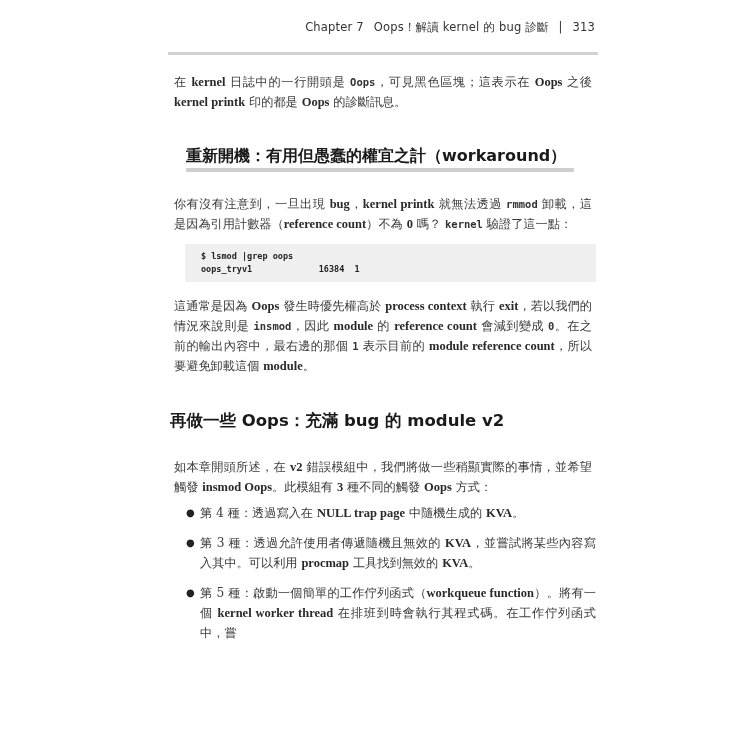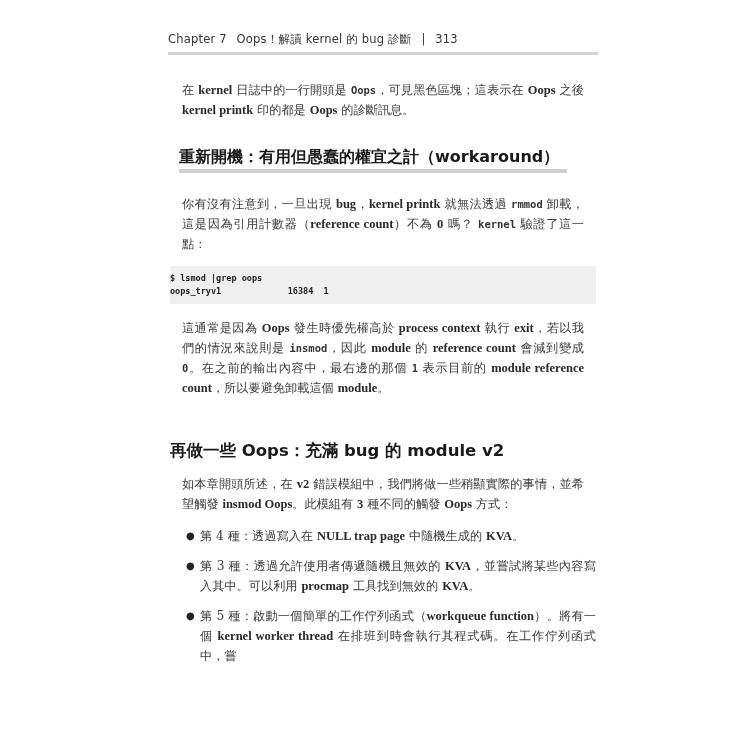--- a/index.html
+++ b/index.html
@@ -1,36 +1,36 @@
 <!DOCTYPE html>
 <html><head>
 <meta charset="utf-8">
 <style>
   html, body { margin: 0; padding: 0; background: #ffffff; }
   body { width: 750px; height: 750px; position: relative; overflow: hidden;
          font-family: "DejaVu Serif", "Liberation Serif", serif; color: #333; }
-  .header { position: absolute; left: 168px; top: 32px; width: 427px; 
+  .header { position: absolute; left: 168px; top: 20px; width: 427px; text-align: right;
             font-family: "DejaVu Sans", "Liberation Sans", sans-serif; font-size: 11.5px; color: #333; letter-spacing: 0.2px; }
   .header .sep { margin: 0 6px; }
   .header-rule { position: absolute; left: 168px; top: 52px; width: 430px; height: 3px; background: #d2d2d2; }
   .content { position: absolute; left: 170px; top: 68px; width: 426px; }
-  p { margin: 12px; font-size: 12.2px; line-height: 20px; text-align: justify; color: #3a3a3a; }
+  p { margin: 4px; font-size: 12.2px; line-height: 20px; text-align: justify; color: #3a3a3a; }
   .lat { font-family: "Liberation Serif", "DejaVu Serif", serif; font-weight: bold; color: #2a2a2a; font-size: 12.5px; }
   .mono { font-family: "DejaVu Sans Mono", "Liberation Mono", monospace; font-weight: bold; font-size: 10.5px; color: #333; }
-  .h2 { font-family: "DejaVu Sans", "Liberation Sans", sans-serif; font-size: 16px; color: #1a1a1a; margin: 9px;
+  .h2 { font-family: "DejaVu Sans", "Liberation Sans", sans-serif; font-size: 16px; color: #1a1a1a; margin: 16px;
         display: inline-block; padding: 0 8px 1px 0; }
   .h2-wrap { margin-top: 12px; margin-bottom: 6px; }
   .h2-underlined { border-bottom: 4px solid #cfcfcf; padding-left: 0; }
-  .code { background: #efefef; margin: 10px 0 12px 0; padding: 6px 0; font-family: "DejaVu Sans Mono", "Liberation Mono", monospace;
+  .code { background: #efefef; margin: 10px 0 12px 15px; padding: 6px 16px; font-family: "DejaVu Sans Mono", "Liberation Mono", monospace;
           font-size: 8.5px; font-weight: bold; line-height: 13px; color: #222; white-space: pre; }
   .gap { height: 12px; }
   ul { margin: 6px 0 0 0; padding: 0; list-style: none; }
   li { position: relative; padding-left: 30px; font-size: 12.2px; line-height: 20px; color: #3a3a3a; margin-bottom: 10px; text-align: justify; }
   li .bullet { position: absolute; left: 16px; top: 0; font-size: 10px; color: #222; }
-  .h2-plain { font-family: "DejaVu Sans", "Liberation Sans", sans-serif; font-size: 16.5px; color: #1a1a1a; margin: 18px 0 4px 0; }
+  .h2-plain { font-family: "DejaVu Sans", "Liberation Sans", sans-serif; font-size: 16.5px; color: #1a1a1a; margin: 18px 0 25px 0; }
 </style>
 </head>
 <body>
 
 <div class="header">
   <span>Chapter 7</span>
   <span style="margin-left:6px;">Oops！解讀 kernel 的 bug 診斷</span>
   <span class="sep">|</span>
   <span>313</span>
 </div>

